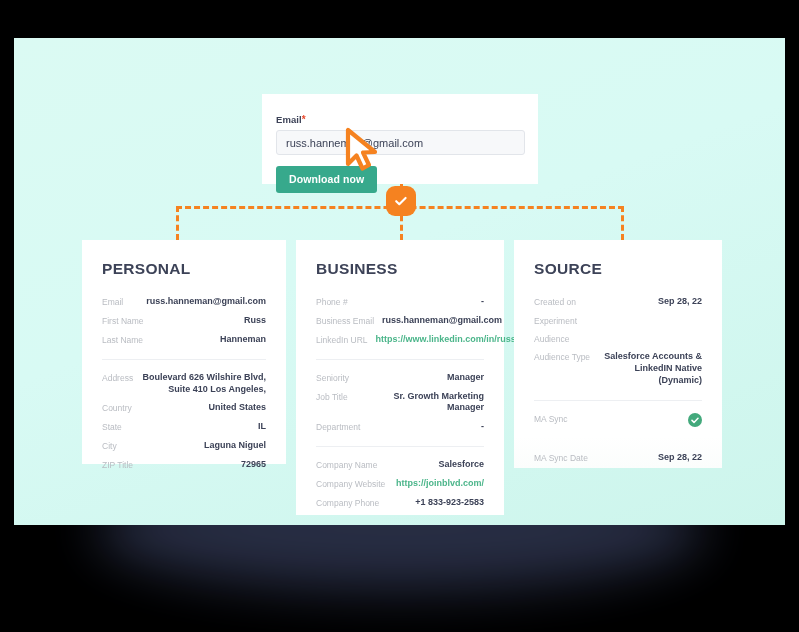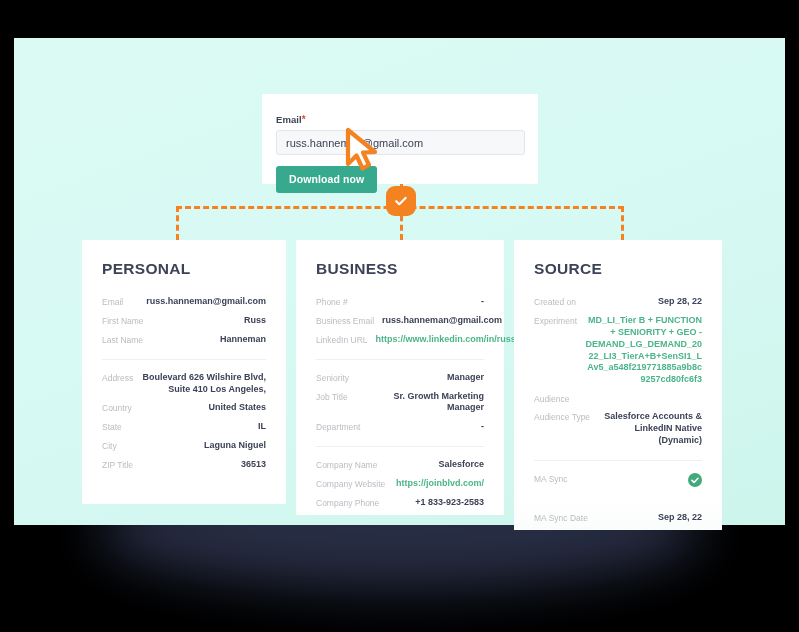--- a/index.html
+++ b/index.html
@@ -102,23 +102,23 @@
     display: flex; align-items: center; justify-content: center;
   }
 
   
   .card {
     position: absolute;
     background: #ffffff;
     padding: 20px 20px 16px 20px;
     z-index: 4;
   }
-  .card.personal { left: 82px;  top: 240px; width: 204px; height: 264px; }
+  .card.personal { left: 82px;  top: 240px; width: 204px; height: 224px; }
   .card.business { left: 296px; top: 240px; width: 208px; height: 275px; }
-  .card.source   { left: 514px; top: 240px; width: 208px; height: 290px;
+  .card.source   { left: 514px; top: 240px; width: 208px; height: 228px;
                    background: linear-gradient(180deg,#ffffff 0%,#ffffff 86%,#fbfdfc 100%); }
 
   .card h2 {
     font-size: 15.5px; font-weight: bold; color: #3c4257;
     letter-spacing: .3px; margin-bottom: 15px;
   }
   .row {
     display: flex; align-items: flex-start;
     justify-content: space-between;
     padding: 3px 0 4px 0;
@@ -203,21 +203,21 @@
     <div class="row">
       <span class="lbl">State</span>
       <span class="val">IL</span>
     </div>
     <div class="row">
       <span class="lbl">City</span>
       <span class="val">Laguna Niguel</span>
     </div>
     <div class="row">
       <span class="lbl">ZIP Title</span>
-      <span class="val">36513</span>
+      <span class="val">72965</span>
     </div>
   </div>
 
   <div class="card business">
     <h2>BUSINESS</h2>
 
     <div class="row">
       <span class="lbl">Phone #</span>
       <span class="val">-</span>
     </div>
@@ -263,21 +263,20 @@
 
   <div class="card source">
     <h2>SOURCE</h2>
 
     <div class="row">
       <span class="lbl">Created on</span>
       <span class="val">Sep 28, 22</span>
     </div>
     <div class="row">
       <span class="lbl">Experiment</span>
-      <span class="val green" style="word-break:break-word;max-width:120px">MD_LI_Tier B + FUNCTION + SENIORITY + GEO - DEMAND_LG_DEMAND_2022_LI3_TierA+B+SenSI1_LAv5_a548f219771885a9b8c9257cd80fc6f3</span>
     </div>
     <div class="row">
       <span class="lbl">Audience</span>
     </div>
     <div class="row">
       <span class="lbl">Audience Type</span>
       <span class="val" style="max-width:110px">Salesforce Accounts &amp; LinkedIN Native (Dynamic)</span>
     </div>
 
     <div class="divider"></div>

